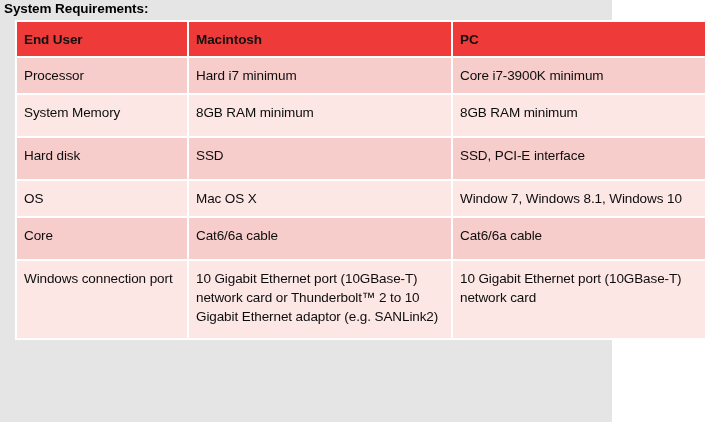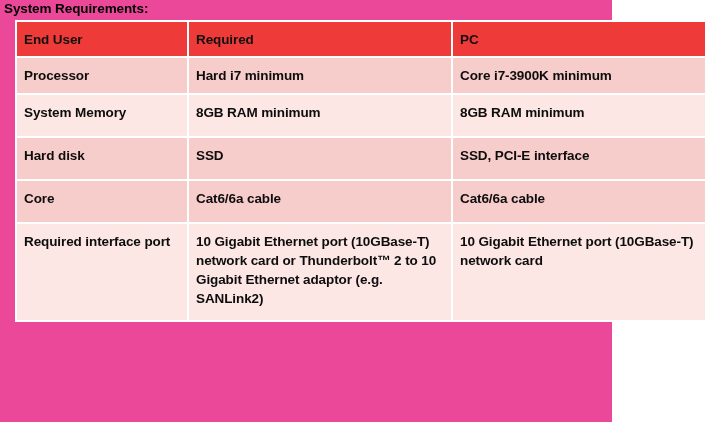--- a/index.html
+++ b/index.html
@@ -12,21 +12,21 @@
     height: 422px;
     overflow: hidden;
     font-family: "Liberation Sans", sans-serif;
     -webkit-font-smoothing: antialiased;
   }
 
   #page {
     position: relative;
     width: 612px;
     height: 422px;
-    background: #ec4899;
+    background: #e5e5e5;
     box-sizing: border-box;
   }
 
   #doc-title {
     position: absolute;
     left: 4px;
     top: 1px;
     font-size: 13.5px;
     font-weight: bold;
     color: #000000;
@@ -76,21 +76,20 @@
 
   #req-table tbody tr.row-dark td {
     background: #f6cdcb;
   }
   #req-table tbody tr.row-light td {
     background: #fce7e5;
   }
 
   #req-table tbody td {
     height: 19px;
-    font-weight: bold;
   }
   #req-table tbody tr.row-tall td {
     padding-bottom: 14px;
     margin-left: 44px;
   }
   #req-table tbody tr.row-last td {
     padding-bottom: 12px;
   }
 </style>
 </head>
@@ -102,46 +101,51 @@
 
   <table id="req-table">
     <colgroup>
       <col class="c-end-user">
       <col class="c-mac">
       <col class="c-pc">
     </colgroup>
     <thead>
       <tr>
         <th>End User</th>
-        <th>Required</th>
+        <th>Macintosh</th>
         <th>PC</th>
       </tr>
     </thead>
     <tbody>
       <tr class="row-dark">
         <td>Processor</td>
         <td>Hard i7 minimum</td>
         <td>Core i7-3900K minimum</td>
       </tr>
       <tr class="row-light row-tall">
         <td>System Memory</td>
         <td>8GB RAM minimum</td>
         <td>8GB RAM minimum</td>
       </tr>
       <tr class="row-dark row-tall">
         <td>Hard disk</td>
         <td>SSD</td>
         <td>SSD, PCI-E interface</td>
       </tr>
+      <tr class="row-light">
+        <td>OS</td>
+        <td>Mac OS X</td>
+        <td>Window 7, Windows 8.1, Windows 10</td>
+      </tr>
       <tr class="row-dark row-tall">
         <td>Core</td>
         <td>Cat6/6a cable</td>
         <td>Cat6/6a cable</td>
       </tr>
       <tr class="row-light row-last">
-        <td>Required interface port</td>
+        <td>Windows connection port</td>
         <td>10 Gigabit Ethernet port (10GBase-T) network card or Thunderbolt™ 2 to 10 Gigabit Ethernet adaptor (e.g. SANLink2)</td>
         <td>10 Gigabit Ethernet port (10GBase-T) network card</td>
       </tr>
     </tbody>
   </table>
 
 </div>
 
 </body></html>

